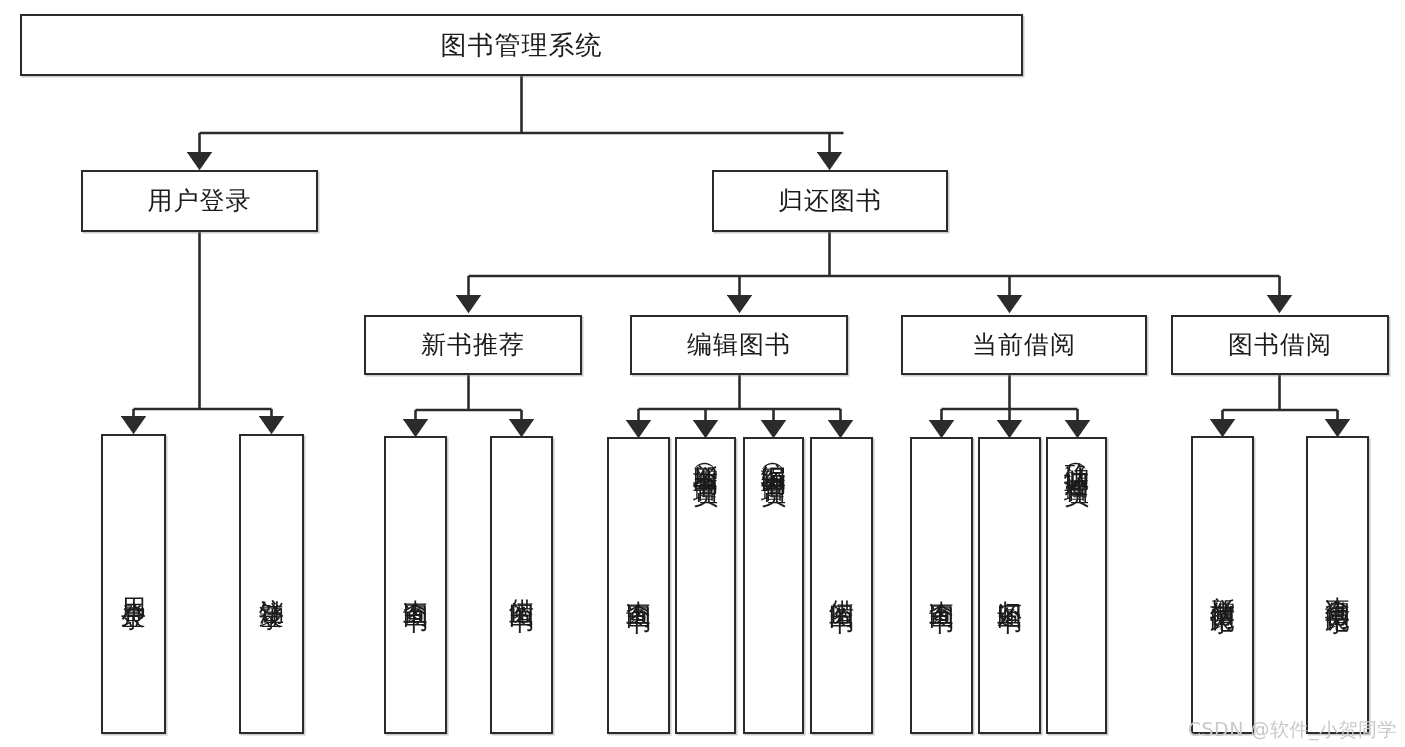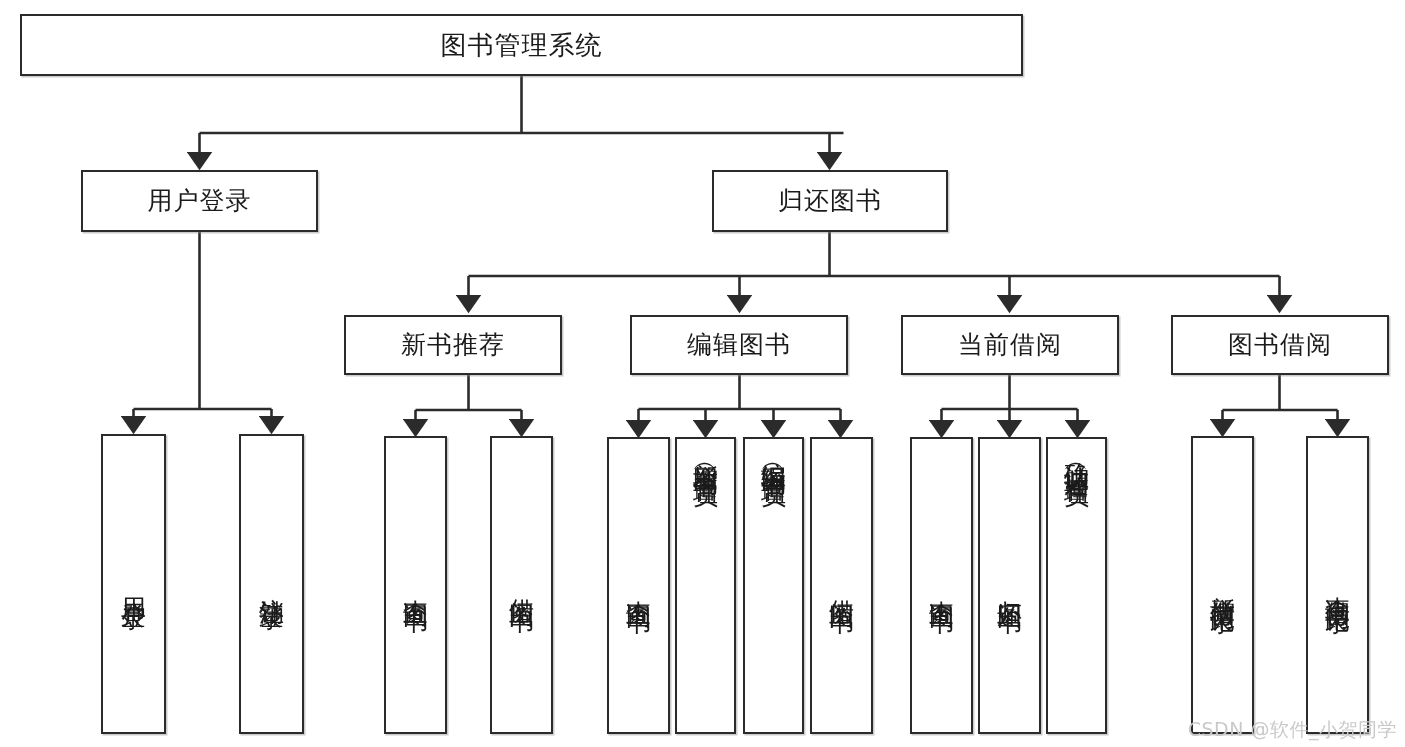--- a/index.html
+++ b/index.html
@@ -136,29 +136,29 @@
   </div>
 
   <div class="node horiz" style="left:81px; top:170px; width:237px; height:62px;">
     <span class="label">用户登录</span>
   </div>
 
   <div class="node horiz" style="left:712px; top:170px; width:236px; height:62px;">
     <span class="label">归还图书</span>
   </div>
 
-  <div class="node horiz" style="left:344px; top:315px; width:218px; height:60px;justify-content:center;">
+  <div class="node horiz" style="left:364px; top:315px; width:218px; height:60px;justify-content:center;">
     <span class="label">新书推荐</span>
   </div>
 
   <div class="node horiz" style="left:630px; top:315px; width:218px; height:60px;">
     <span class="label">编辑图书</span>
   </div>
 
-  <div class="node horiz" style="left:901px; top:315px; width:218px; height:60px;">
+  <div class="node horiz" style="left:901px; top:315px; width:246px; height:60px;">
     <span class="label">当前借阅</span>
   </div>
 
   <div class="node horiz" style="left:1171px; top:315px; width:218px; height:60px;">
     <span class="label">图书借阅</span>
   </div>
 
   <div class="node vert mid" style="left:101px; top:434px; width:65px; height:300px;">
     <span class="label">用户登录</span>
   </div>

